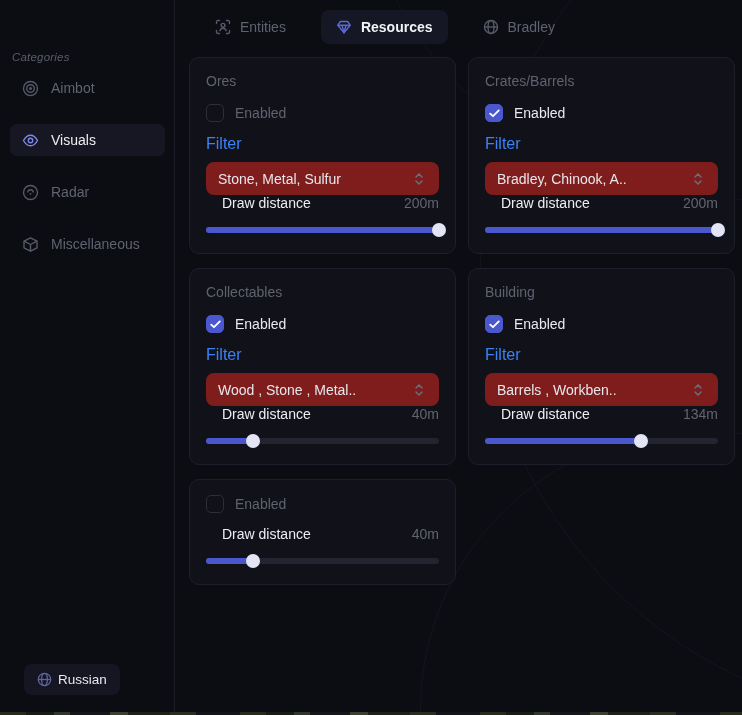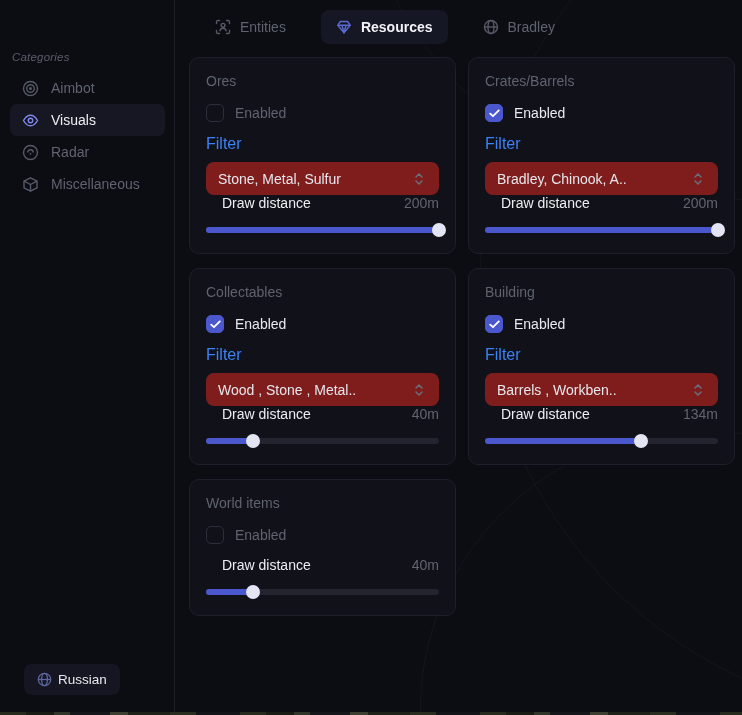--- a/index.html
+++ b/index.html
@@ -9,21 +9,21 @@
 
   
   .arc { position:absolute; border:1px solid rgba(160,170,210,0.05); border-radius:50%; pointer-events:none; }
   .arc1 { width:760px; height:760px; top:-560px; left:350px; }
   .arc2 { width:900px; height:900px; top:-180px; left:480px; }
   .arc3 { width:560px; height:560px; top:430px; left:420px; }
 
   
   .sidebar { position:absolute; left:0; top:0; width:175px; height:715px; border-right:1px solid #1b1c25; }
   .categories-label { position:absolute; left:12px; top:51px; font-size:11.5px; color:#5a5e6b; letter-spacing:.2px;font-style:italic; }
-  .nav { position:absolute; left:10px; top:72px; width:155px; display:flex; flex-direction:column; gap:0; }
+  .nav { position:absolute; left:10px; top:72px; width:155px; display:flex; flex-direction:column; gap:20px; }
   .nav-item { display:flex; align-items:center; gap:12px; height:32px; padding:0 12px; border-radius:7px; color:#5f6370; font-size:14px; cursor:pointer; }
   .nav-item .ni-icon { width:17px; height:17px; display:flex; align-items:center; justify-content:center; color:#565a68; }
   .nav-item.active { background:#161722; color:#eceef2; }
   .nav-item.active .ni-icon { color:#7d88e8; }
 
   .lang-btn { position:absolute; left:24px; bottom:20px; height:31px; display:flex; align-items:center; gap:6px; padding:0 13px; background:#151622; border-radius:8px; color:#e8e9ee; font-size:13.5px; cursor:pointer; }
   .lang-btn .ni-icon { width:15px; height:15px; color:#5d659f; display:flex; align-items:center; }
 
   
   .tabs { position:absolute; left:200px; top:10px; height:34px; display:flex; align-items:center; gap:20px; }
@@ -227,21 +227,20 @@
         <div class="slider">
           <div class="track">
             <div class="fill" style="width: 20%;">
               <div class="thumb"></div>
             </div>
           </div>
         </div>
       </div>
 
       <div class="card">
-        <div class="card-title">World items</div>
         <div class="check-row">
           <span class="checkbox">
             
           </span>
           <span class="check-label">Enabled</span>
         </div>
         <div class="dist-row">
           <span class="dist-label">Draw distance</span>
           <span class="dist-value">40m</span>
         </div>

